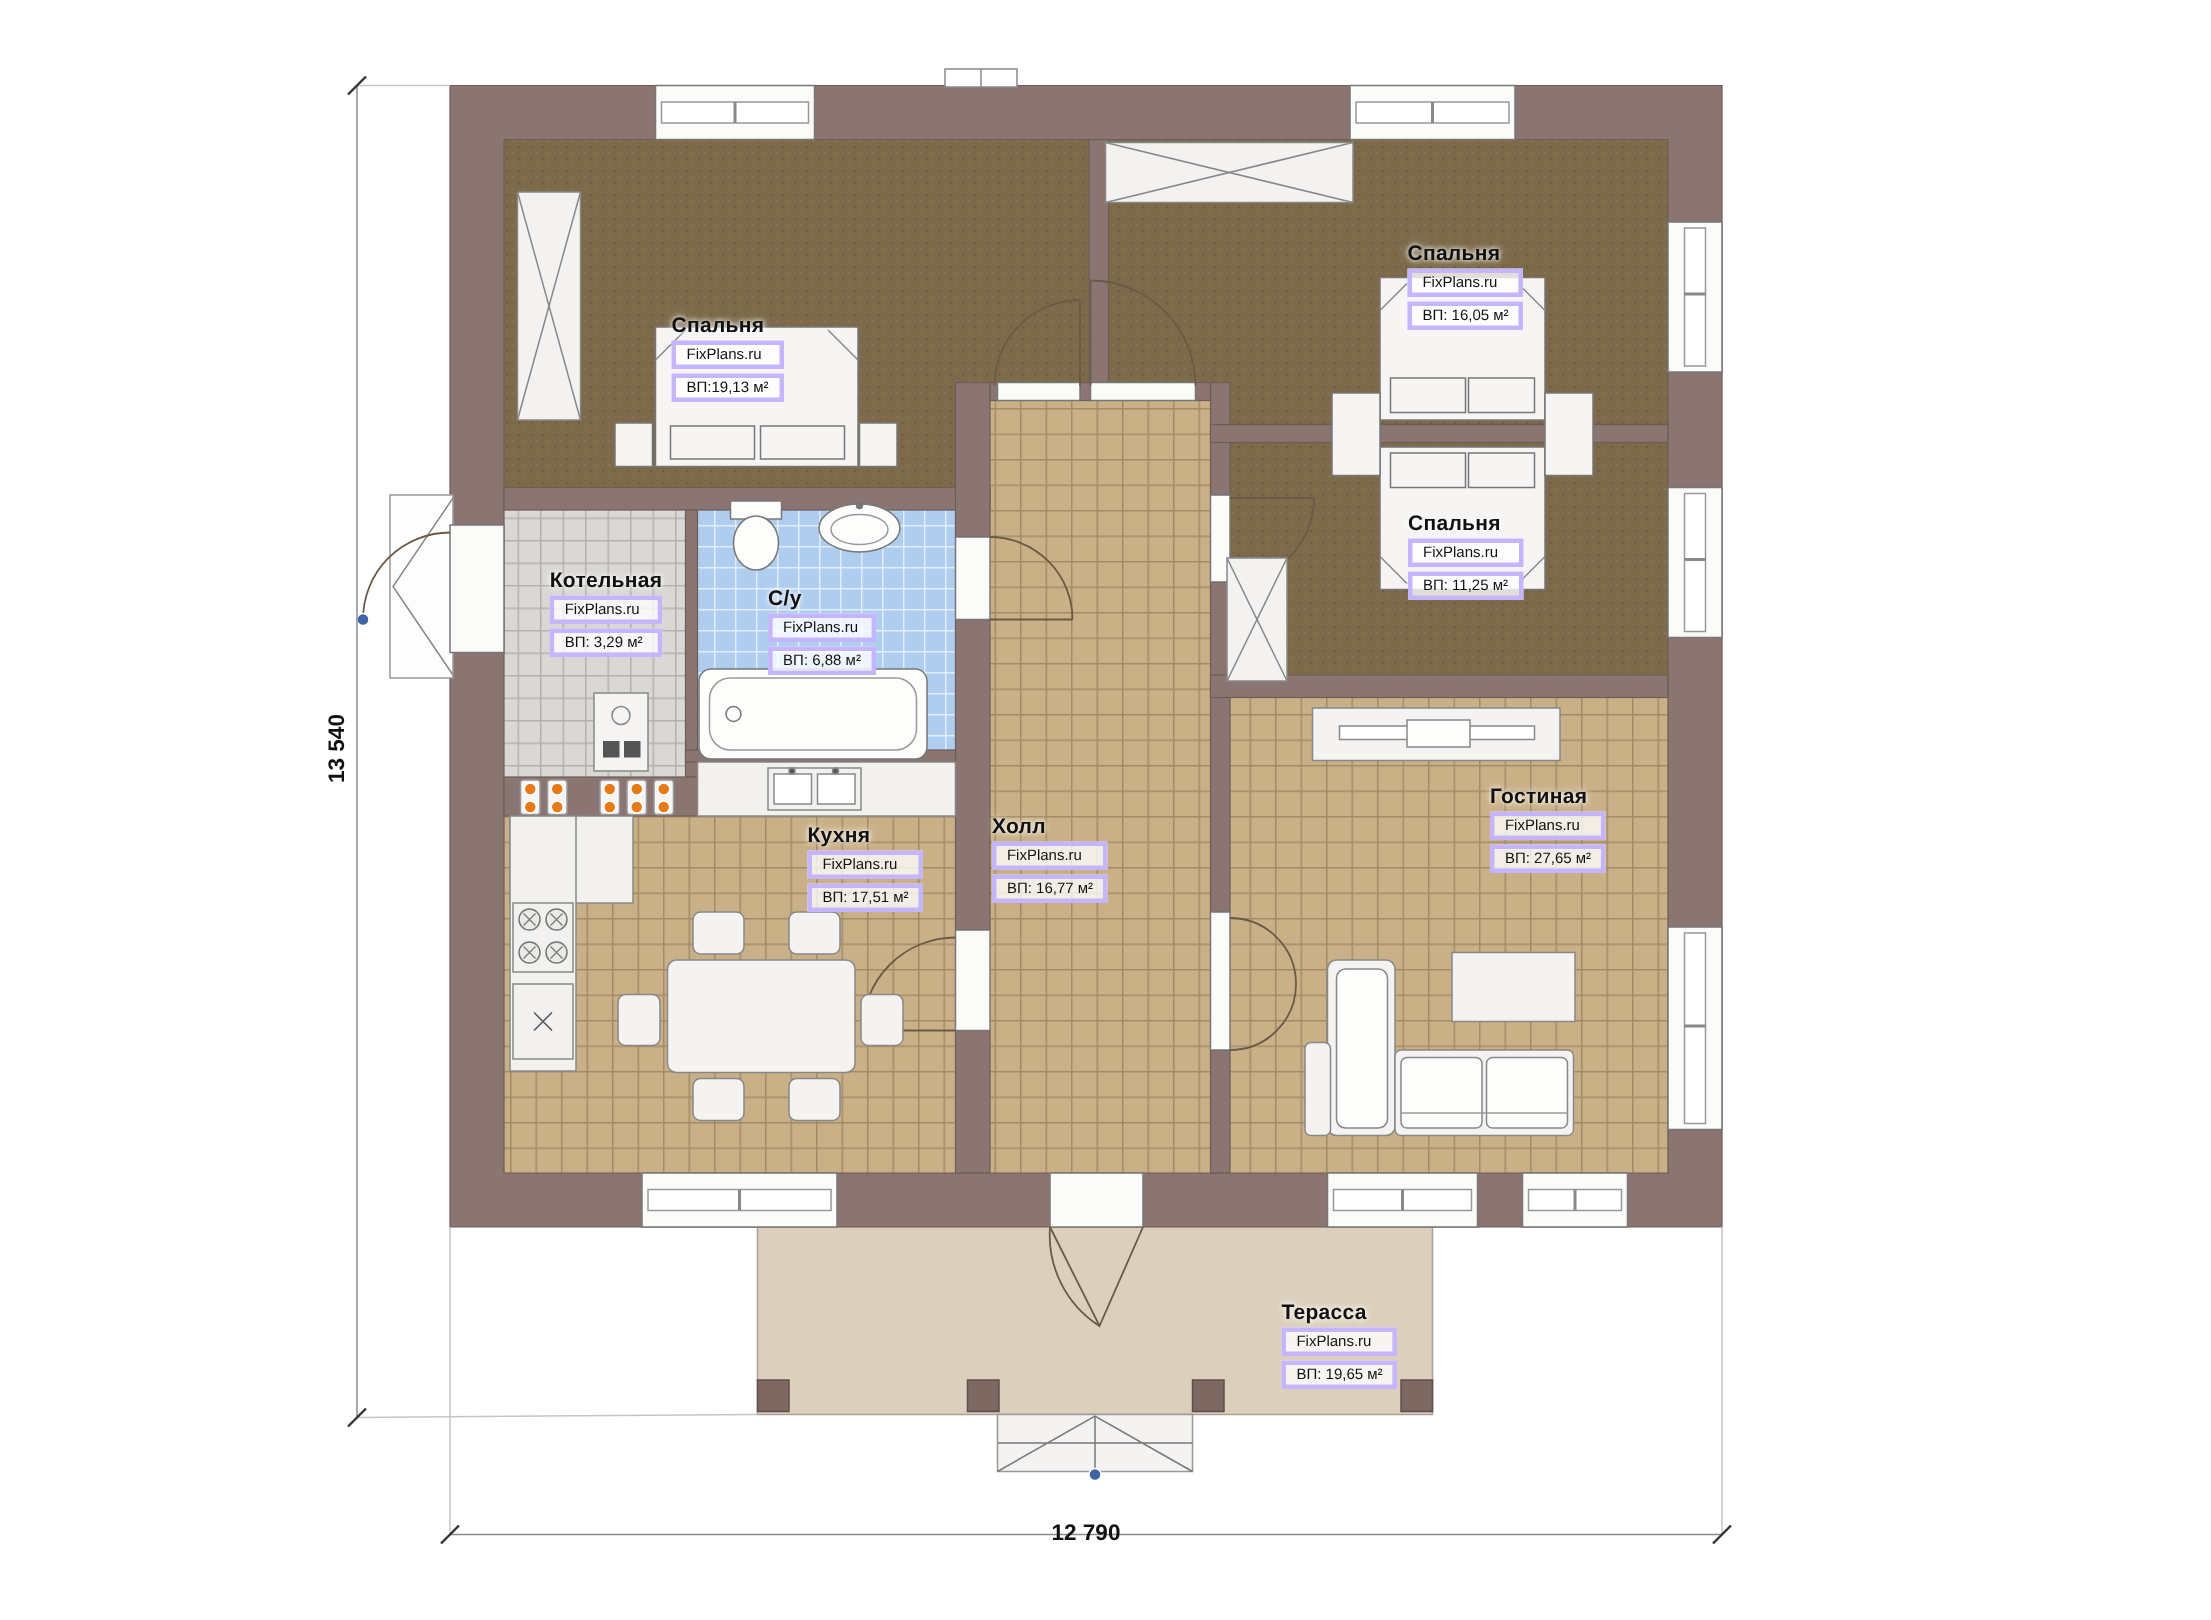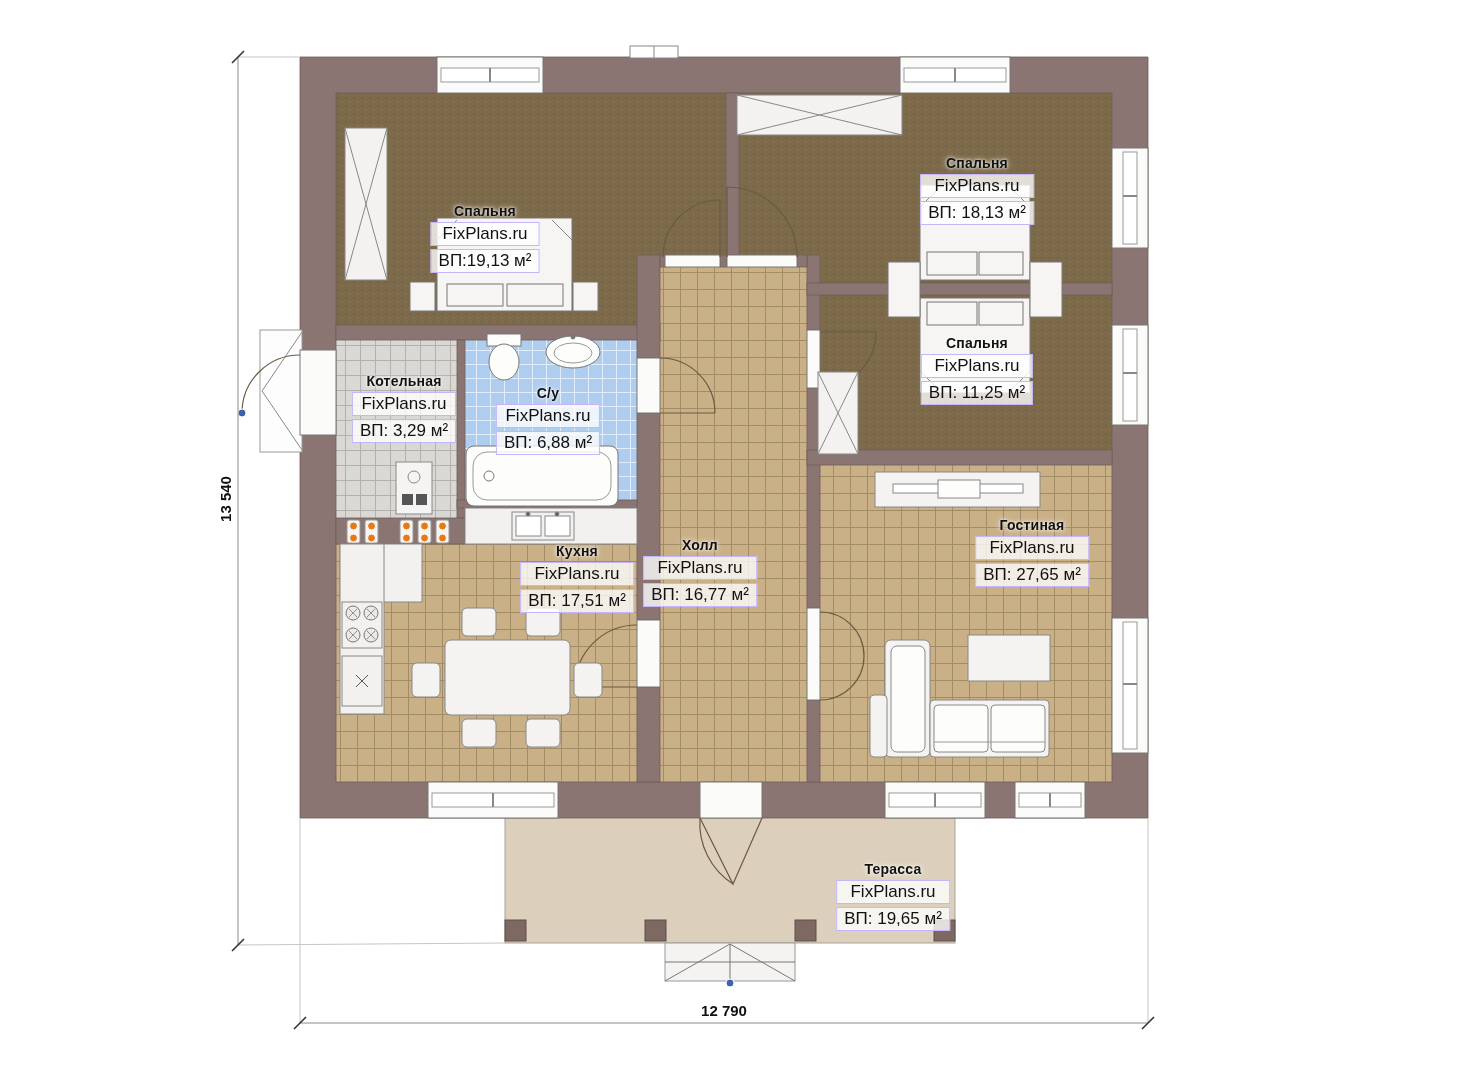--- a/index.html
+++ b/index.html
@@ -1,26 +1,26 @@
 <!DOCTYPE html>
 <html><head>
 <meta charset="utf-8">
 <style>
   html,body{margin:0;padding:0;background:#fff;}
   .stage{position:relative;width:1474px;height:1080px;background:#ffffff;overflow:hidden;
          font-family:"Liberation Sans",sans-serif;}
   svg.plan{position:absolute;left:0;top:0;}
-  .room-label{position:absolute;transform:translate(-50%,-50%);text-align:center;color:#111;z-index:3;}
+  .room-label{position:absolute;transform:translate(-50%,-50%);text-align:left;color:#111;z-index:3;}
   .room-name{font-weight:bold;font-size:14px;margin-bottom:2px;letter-spacing:.2px;white-space:nowrap;
              text-shadow:0 0 3px rgba(255,255,255,.95),0 0 6px rgba(255,255,255,.8);}
-  .room-box{border:1px solid #c4b5fd;background:rgba(255,255,255,.78);font-size:17px;
+  .room-box{border:3px solid #c4b5fd;background:rgba(255,255,255,.78);font-size:10px;
             padding:1px 7px;margin-top:3px;white-space:nowrap;color:#111;}
   .dim-label{position:absolute;font-size:15px;font-weight:bold;color:#111;z-index:3;white-space:nowrap;}
   .dim-v{transform:translate(-50%,-50%) rotate(-90deg);}
-  .dim-h{transform:translate(-50%,-50%);}
+  .dim-h{transform:translate(-50%,-50%);margin-top:12px;}
 </style>
 </head>
 <body>
 
 <div class="stage">
 
 <svg class="plan" width="1474" height="1080" viewBox="0 0 1474 1080">
   <defs>
     <pattern id="tanTile" width="17" height="17" patternUnits="userSpaceOnUse">
       <rect width="17" height="17" fill="#c9b087"></rect>
@@ -297,21 +297,21 @@
 </svg>
 
 <div class="room-label" style="left:485px;top:238px">
   <div class="room-name">Спальня</div>
   <div class="room-box">FixPlans.ru</div>
   <div class="room-box">ВП:19,13 м²</div>
 </div>
 <div class="room-label" style="left:977px;top:190px">
   <div class="room-name">Спальня</div>
   <div class="room-box">FixPlans.ru</div>
-  <div class="room-box">ВП: 18,13 м²</div>
+  <div class="room-box">ВП: 16,05 м²</div>
 </div>
 <div class="room-label" style="left:977px;top:370px">
   <div class="room-name">Спальня</div>
   <div class="room-box">FixPlans.ru</div>
   <div class="room-box">ВП: 11,25 м²</div>
 </div>
 <div class="room-label" style="left:404px;top:408px">
   <div class="room-name">Котельная</div>
   <div class="room-box">FixPlans.ru</div>
   <div class="room-box">ВП: 3,29 м²</div>

